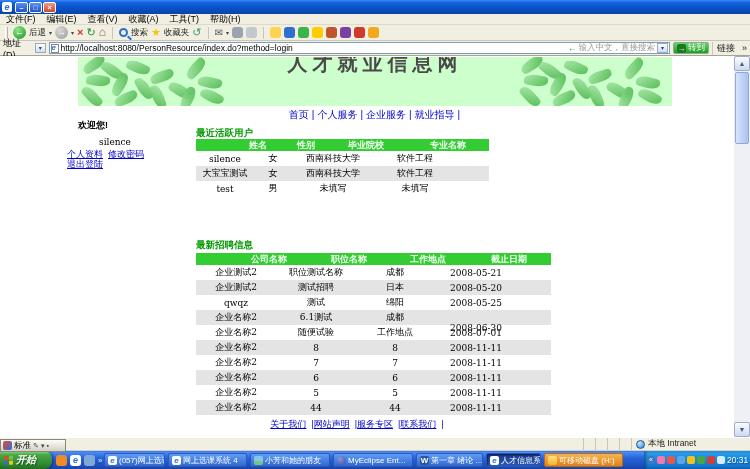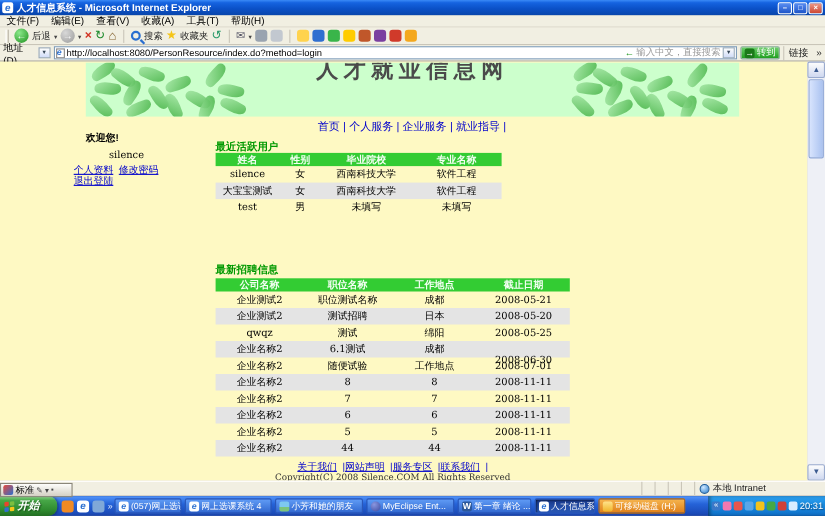--- a/index.html
+++ b/index.html
@@ -50,39 +50,39 @@
   .ime-hint{color:#9a9a9a;white-space:nowrap;}
   .hint-arrow{color:#2a9e2a;font-weight:bold;}
   .addr-drop{width:11px;height:10px;background:linear-gradient(#fdfdfd,#d0dcf8);border:1px solid #9ab;
     font-size:6px;line-height:9px;text-align:center;color:#345;}
   .go-btn{height:12px;display:flex;align-items:center;gap:2px;padding:0 3px;border:1px solid #8a9;
     background:linear-gradient(#6ed06e,#1e9e1e);color:#fff;border-radius:2px;font-size:8.5px;white-space:nowrap;}
   .go-arrow{width:9px;height:9px;border-radius:2px;background:#1a7a1a;color:#fff;font-size:8px;line-height:9px;text-align:center;}
   .links-seg{display:flex;align-items:center;gap:7px;color:#222;white-space:nowrap;padding-left:4px;border-left:1px solid #c9c5b8;}
 
   
-  .content{position:absolute;left:0;top:56px;width:734px;height:381px;background:#fef9c3;overflow:hidden;font-size:9px;}
+  .content{position:absolute;left:0;top:56px;width:734px;height:381px;background:#ffffff;overflow:hidden;font-size:9px;}
   .banner{position:absolute;left:78px;top:1px;width:594px;height:49px;background:#ccffcc;overflow:hidden;}
   .banner-title{position:absolute;top:-7px;left:0;width:100%;text-align:center;font-size:20px;font-weight:bold;
     color:#4a4a4a;letter-spacing:5px;white-space:nowrap;}
   .leaf{position:absolute;width:24px;height:11px;border-radius:55% 4px 55% 4px;
     background:linear-gradient(135deg,#a8e8a8,#47b347);opacity:.9;}
   .nav{position:absolute;left:78px;top:52px;width:594px;text-align:center;font-size:10px;}
   .nav a{color:#0000cc;text-decoration:none;margin:0 1px;}
   .nav .sep{color:#0000cc;margin:0 2px;}
   .welcome{position:absolute;left:78px;top:63px;font-weight:bold;color:#000;}
   .uname{position:absolute;left:67px;top:81px;width:96px;text-align:center;font-family:"DejaVu Serif",serif;}
   .ulinks{position:absolute;left:67px;top:92px;}
   .ulinks a,.logout a,.footer a{color:#0000cc;text-decoration:underline;margin-right:5px;}
   .logout{position:absolute;left:67px;top:102px;}
   .sec-title{position:absolute;font-size:9.5px;font-weight:bold;color:#009900;}
   #t1-title{left:196px;top:71px;} #t2-title{left:196px;top:183px;}
   .tbl{position:absolute;}
   #table1{left:196px;top:83px;} #table2{left:196px;top:197px;}
-  .hrow{display:flex;background:#33cc33;color:#f4fff4;font-weight:bold;height:12px;align-items:center;}
+  .hrow{display:flex;background:#33cc33;color:#f4fff4;font-weight:bold;height:12px;align-items:center;padding-left:33px;}
   .trow{display:flex;height:15px;align-items:center;font-family:"DejaVu Serif",serif;color:#000;}
   .trow.odd{background:#e4e4e4;}
   .cell{text-align:center;overflow:hidden;white-space:nowrap;}
   .footer{position:absolute;left:196px;top:362px;width:322px;text-align:center;}
   .footer .sep{color:#0000cc;}
   .copyright{position:absolute;left:156px;top:373px;width:402px;text-align:center;font-size:8px;color:#333;
     font-family:"DejaVu Serif",serif;}
 
   
   .scrollbar{position:absolute;left:734px;top:56px;width:16px;height:381px;background:#eef0f6;}
@@ -135,21 +135,20 @@
   .tray-ico{width:8px;height:8px;border-radius:2px;font-size:7px;line-height:8px;text-align:center;color:#fff;}
   .clock{color:#fff;font-size:8.5px;margin-left:auto;text-shadow:1px 1px 1px rgba(0,0,0,.4);}
 </style>
 </head>
 <body>
 
 <div class="screen">
 
   <div class="titlebar">
     <span class="ie-mini">e</span>
-    <span class="title">人才信息系统 - Microsoft Internet Explorer</span>
     <span class="winbtns">
       <span class="wbtn">–</span>
       <span class="wbtn">□</span>
       <span class="wbtn close">×</span>
     </span>
   </div>
 
   <div class="menubar" id="menubar">
       <span class="menu-item">文件(F)</span>
       <span class="menu-item">编辑(E)</span>
@@ -322,21 +321,20 @@
         </div>
         <div class="trow odd">
           <span class="cell" style="width: 80px;">企业名称2</span>
           <span class="cell" style="width: 80px;">44</span>
           <span class="cell" style="width: 78px;">44</span>
           <span class="cell" style="width: 84px;">2008-11-11</span>
         </div>
       </div>
 
     <div class="footer" id="footer"><a href="#">关于我们</a><span class="sep">|</span><a href="#">网站声明</a><span class="sep">|</span><a href="#">服务专区</a><span class="sep">|</span><a href="#">联系我们</a><span class="sep">|</span></div>
-    <div class="copyright">Copyright(C) 2008 Silence.COM All Rights Reserved</div>
   </div>
 
   <div class="scrollbar">
     <div class="sb-btn sb-up">▲</div>
     <div class="sb-thumb"></div>
     <div class="sb-btn sb-down">▼</div>
   </div>
 
   <div class="statusbar">
     <span class="sb-pane sb-main"></span>

